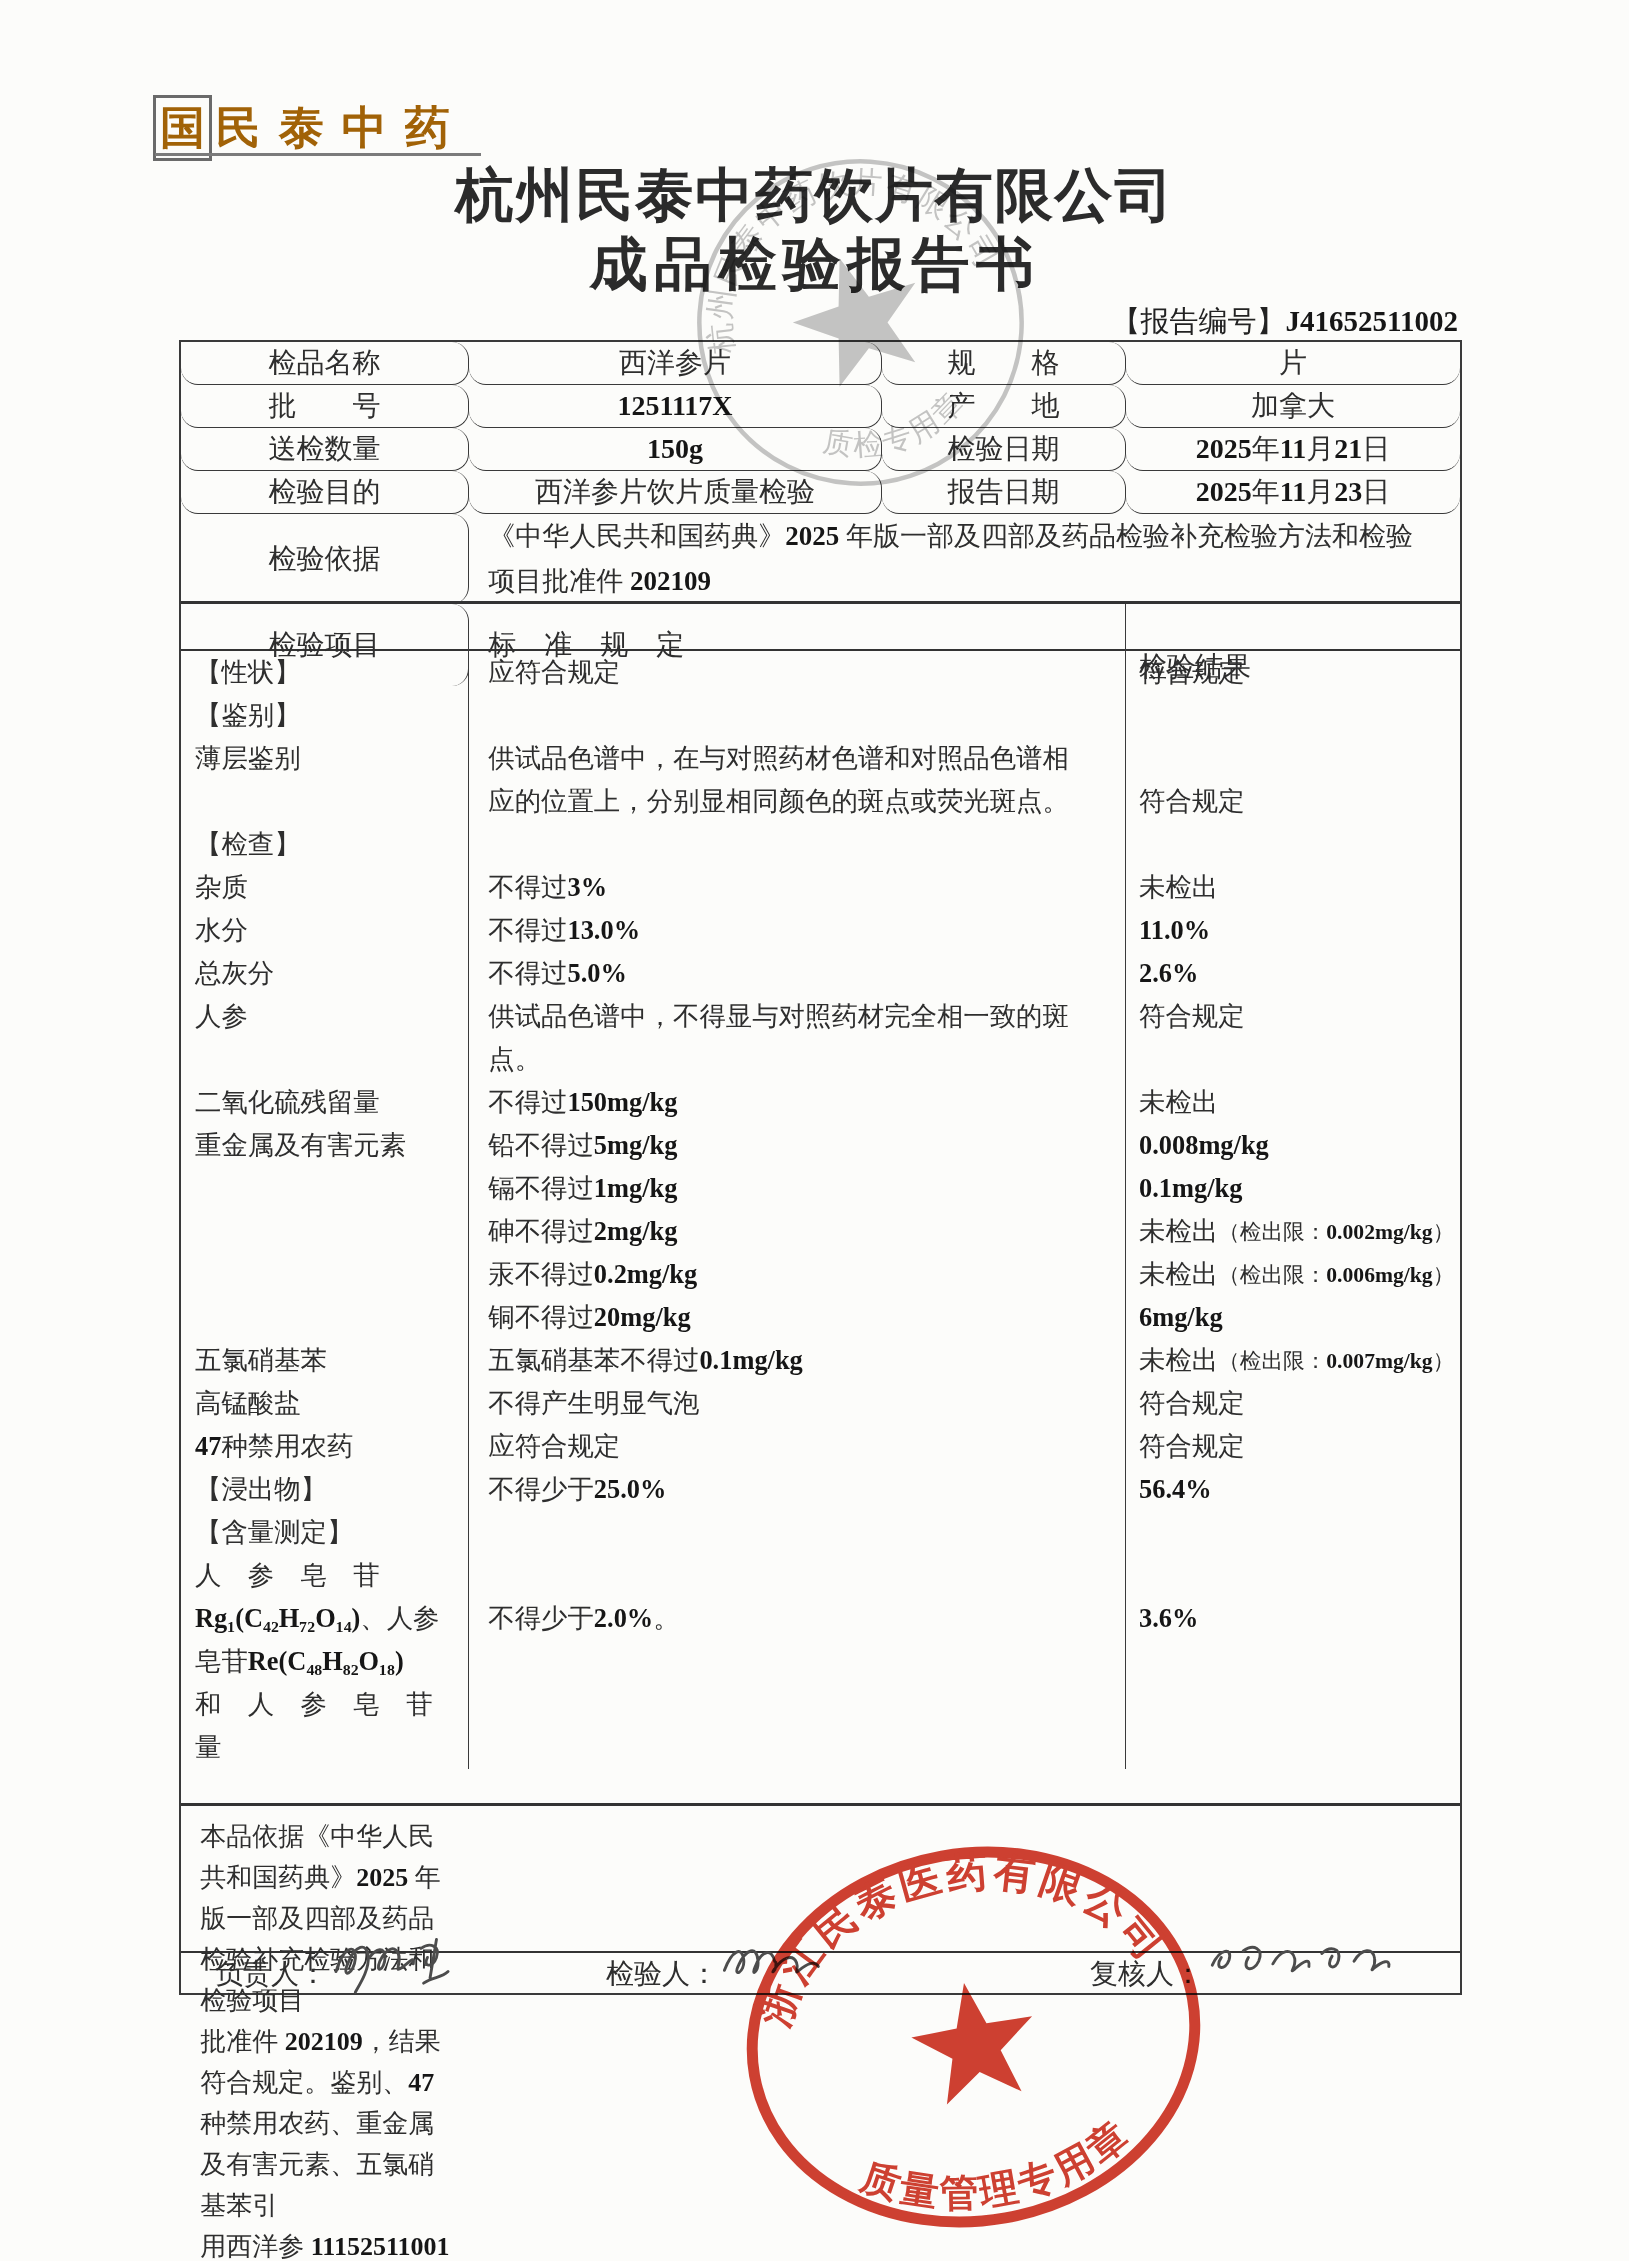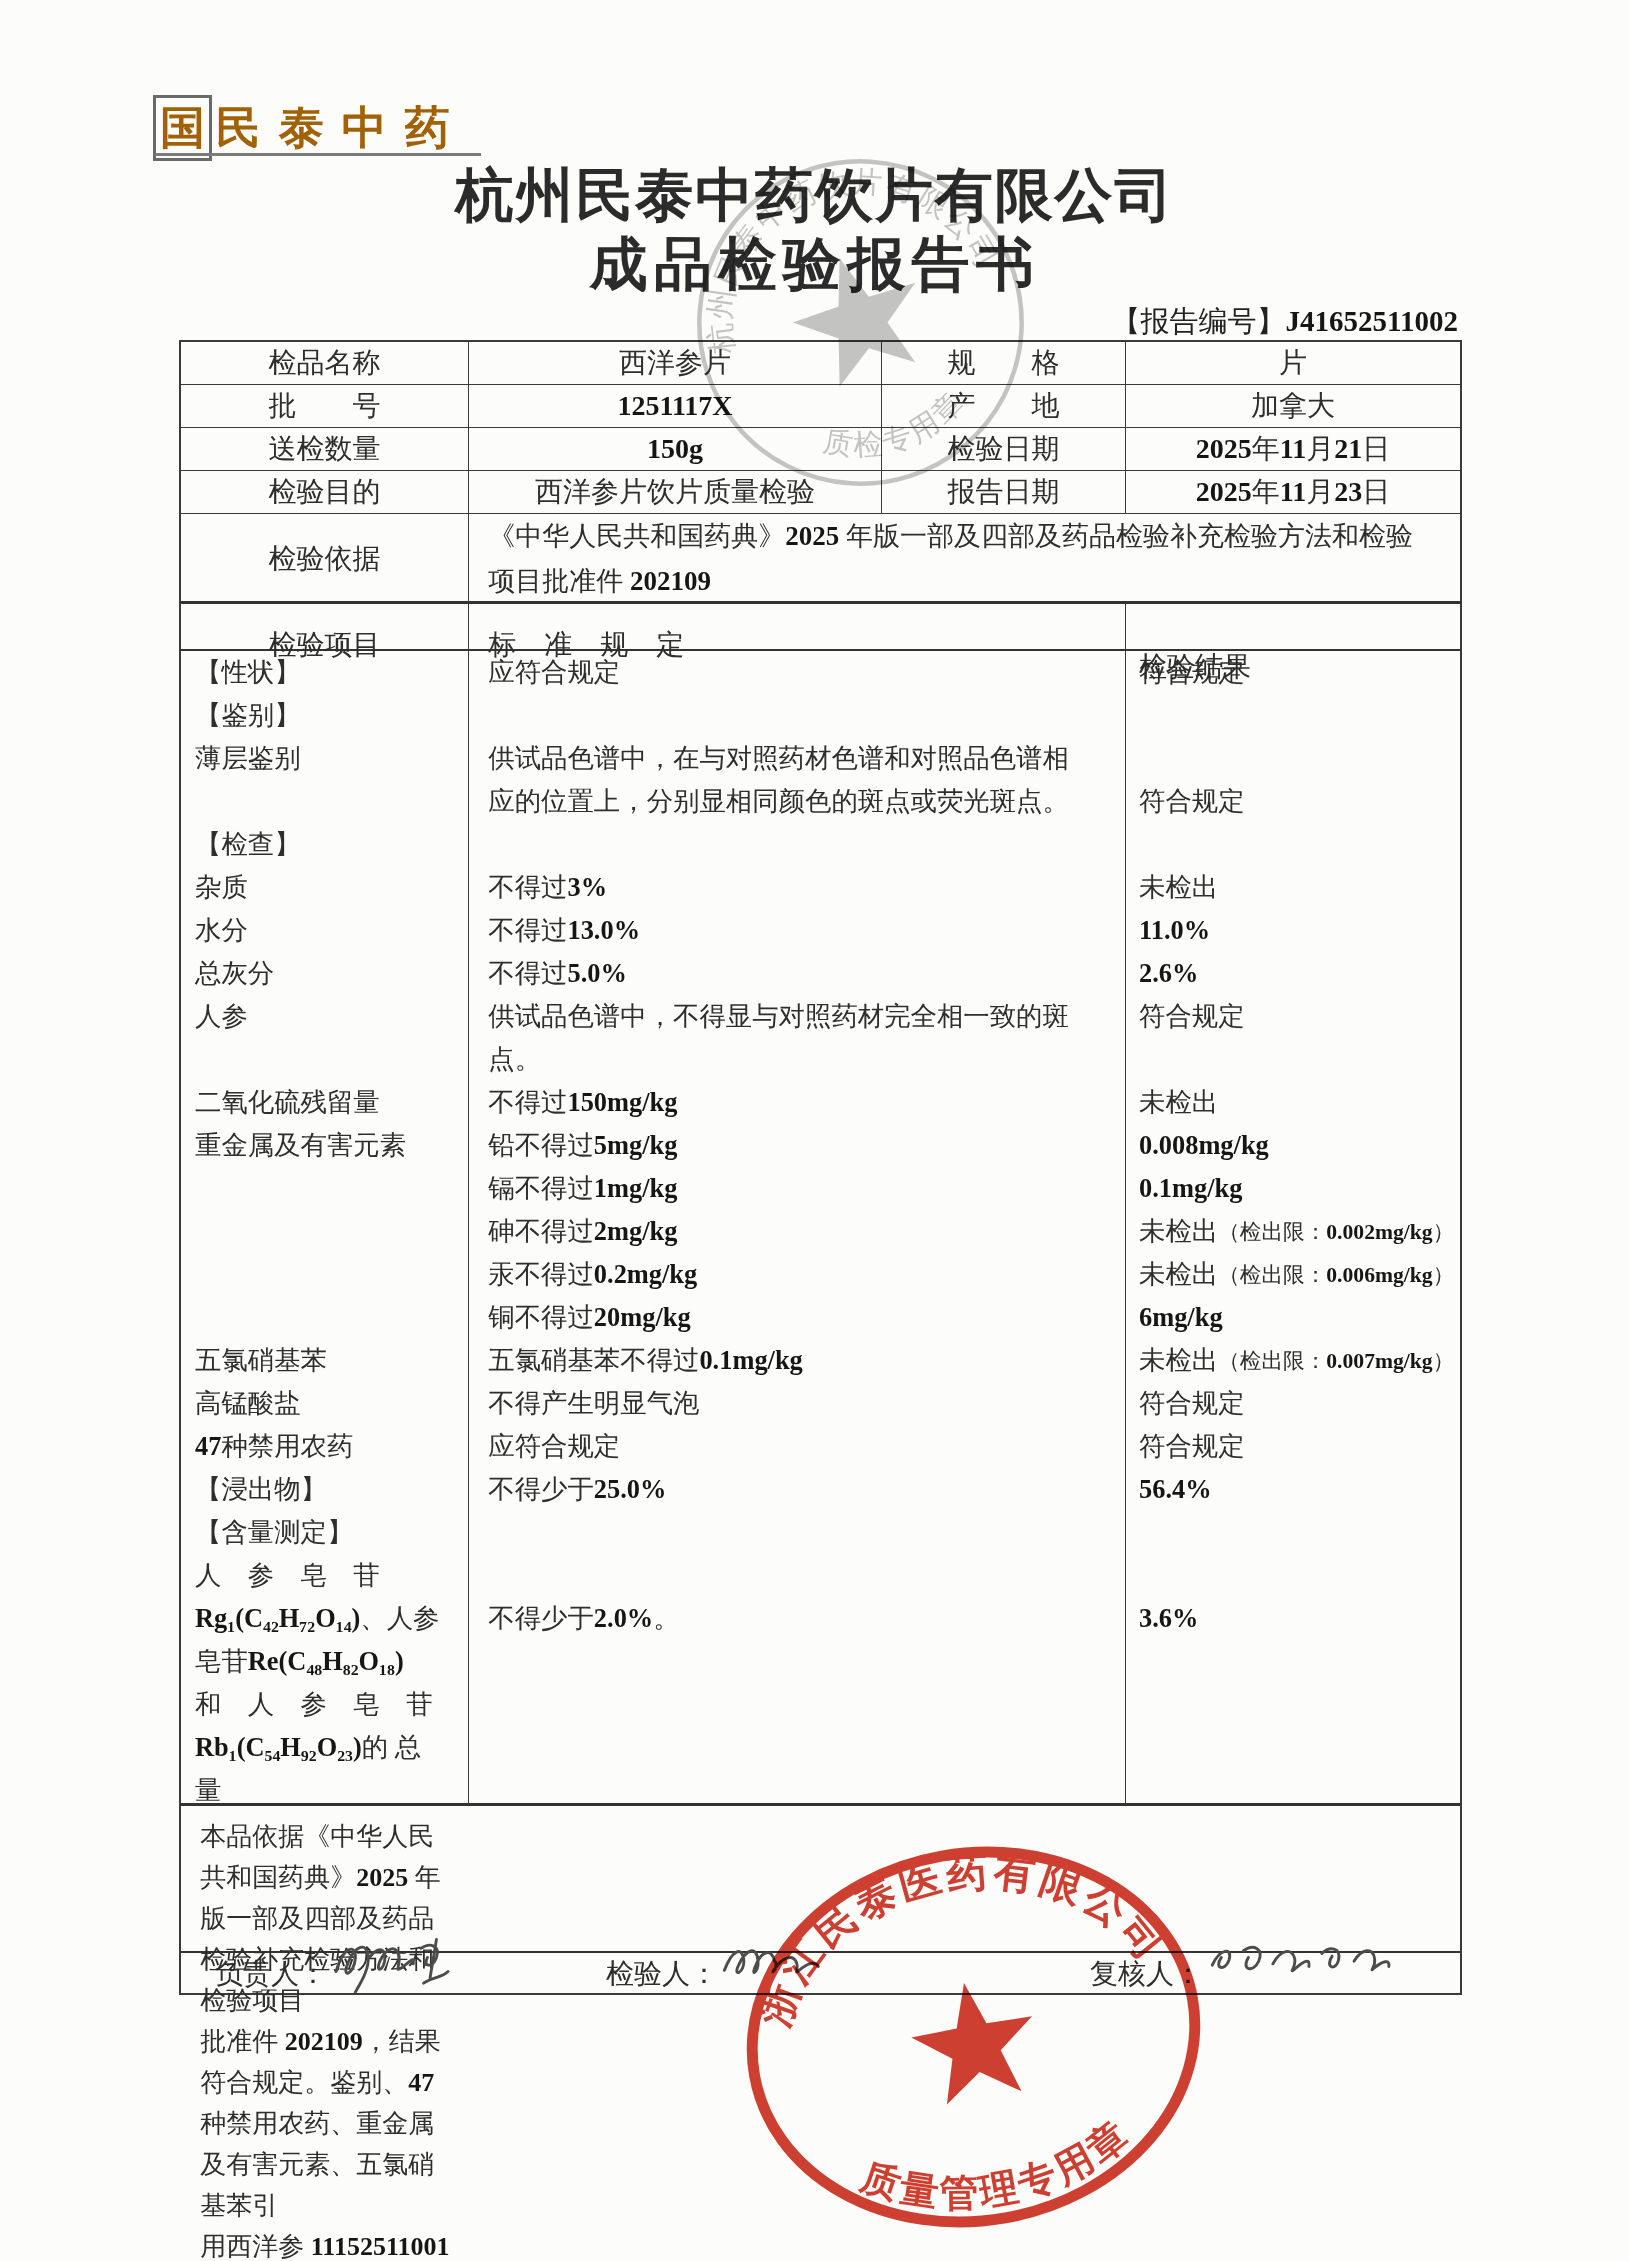--- a/index.html
+++ b/index.html
@@ -21,21 +21,21 @@
   .title-1 { position:absolute; left:0; top:157px; width:100%; text-align:center;
              font-size:58px; font-weight:bold; letter-spacing:1.9px; color:#2b2b2b; }
   .title-2 { position:absolute; left:0; top:226px; width:100%; text-align:center;
              font-size:58px; font-weight:bold; letter-spacing:6.4px; color:#2b2b2b; }
   .report-no { position:absolute; top:302px; right:172px; font-size:29px; color:#222; }
 
   
   .report-table { position:absolute; left:179px; top:340px; width:1283px; height:1655px;
                   border:2.6px solid #3a3a3a; background:transparent; }
   .cell { display:flex; align-items:center; }
-  .c-center { justify-content:center; text-align:center; }
+  .c-center { justify-content:center; text-align:center;border-radius:17px; }
 
   .info-grid { display:grid; grid-template-columns:288px 413px 244px 1fr; }
   .info-grid .cell { height:43px; font-size:28px; border-bottom:1.9px solid #3a3a3a; }
   .info-grid .br3 { border-right:1.9px solid #3a3a3a; }
 
   .basis-row { display:grid; grid-template-columns:288px 1fr; height:90px;
                border-bottom:3.9px solid #333; }
   .basis-label { border-right:1.9px solid #3a3a3a; font-size:28px; }
   .basis-value { padding:0 17px 0 19.3px; font-size:27px; line-height:45px;
                  display:flex; flex-direction:column; justify-content:center; }
@@ -249,25 +249,20 @@
             <b class="n">3.6%</b>
           </div>
         </div>
         <div class="body-line">
           <div class="cell bi">皂苷 <b class="n">Re(C₄₈H₈₂O₁₈)</b></div>
           <div class="cell bs"></div>
           <div class="cell brr"></div>
         </div>
         <div class="body-line">
           <div class="cell bi">和　人　参　皂　苷</div>
-          <div class="cell bs"></div>
-          <div class="cell brr"></div>
-        </div>
-        <div class="body-line">
-          <div class="cell bi"><b class="n">Rb₁(C₅₄H₉₂O₂₃)</b> 的 总</div>
           <div class="cell bs"></div>
           <div class="cell brr"></div>
         </div>
         <div class="body-line">
           <div class="cell bi">量</div>
           <div class="cell bs"></div>
           <div class="cell brr"></div>
         </div>
       </div>
 

